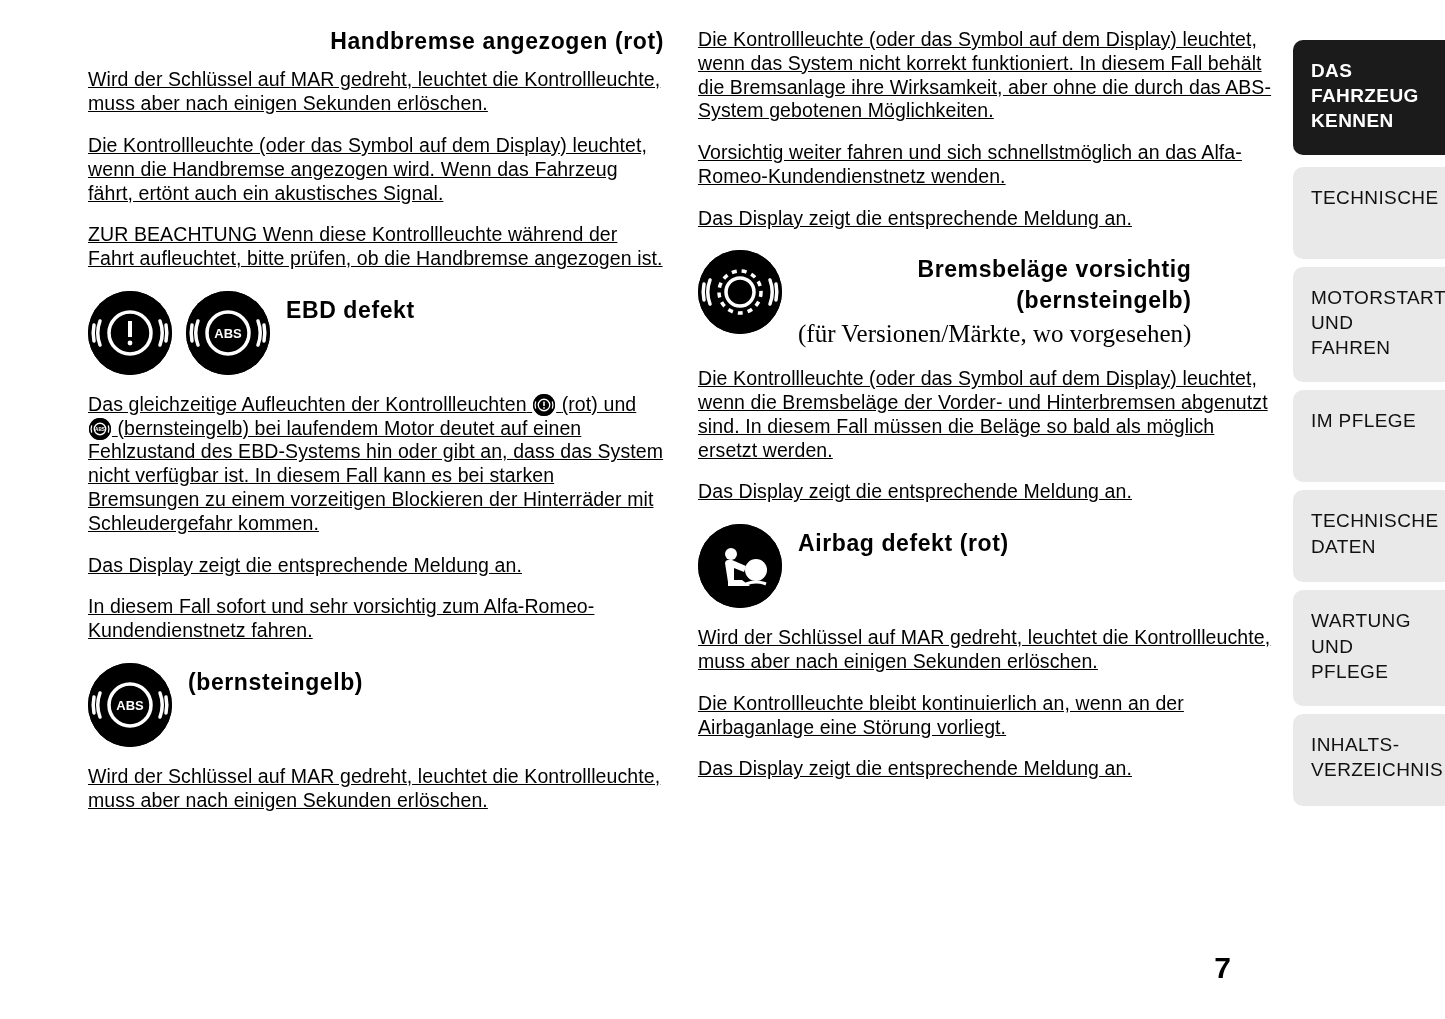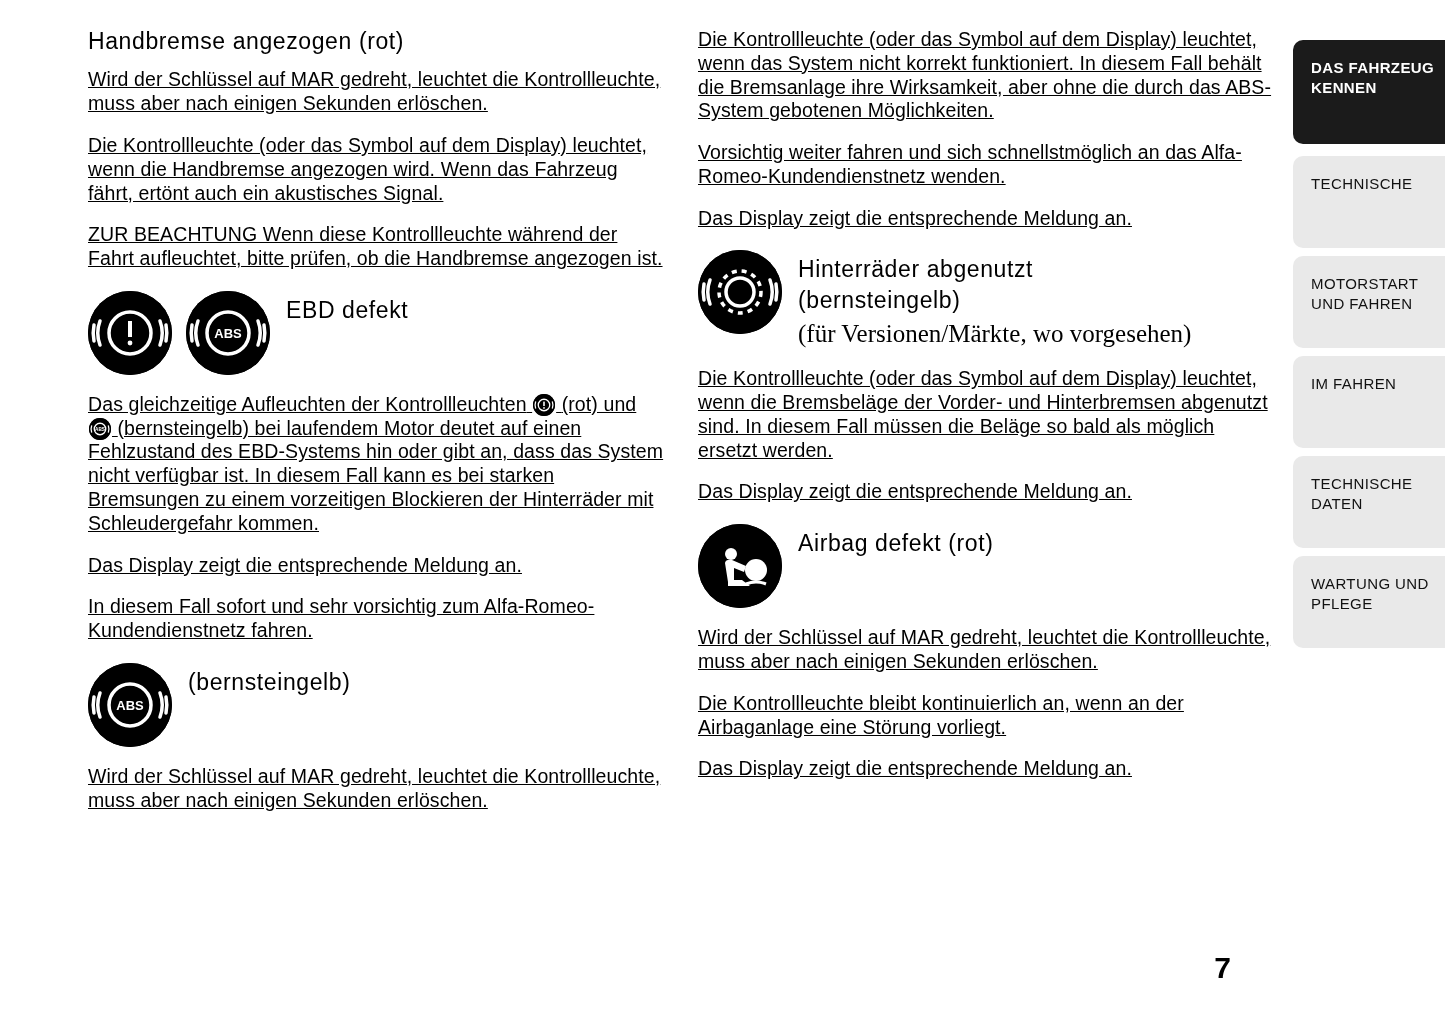--- a/index.html
+++ b/index.html
@@ -40,22 +40,23 @@
     font-size: 19.5px;
     line-height: 1.22;
     font-family: "Liberation Sans", sans-serif;
     letter-spacing: 0.1px;
     text-decoration: underline;
   }
   h2 {
     font-size: 23px;
     line-height: 1.15;
     margin: 0 0 14px 0;
-    font-weight: normal;
+    font-weight: bold;
     letter-spacing: 0.6px;
+    text-align: right;
   }
   .sec-head {
     display: flex;
     align-items: flex-start;
     gap: 16px;
     margin: 10px 0 18px 0;
   }
   .icons {
     display: flex;
     gap: 14px;
@@ -102,23 +103,23 @@
     position: relative;
     padding-top: 40px;
   }
   .tab {
     position: relative;
     margin-bottom: 8px;
     min-height: 92px;
     background: #e9e9e9;
     border-top-left-radius: 10px;
     border-bottom-left-radius: 10px;
-    padding: 18px 10px 28px 18px;
+    padding: 18px 10px 22px 18px;
     box-sizing: border-box;
-    font-size: 15px;
+    font-size: 19px;
     line-height: 1.32;
     letter-spacing: 0.4px;
     color: #111;
   }
   .tab.active {
     background: #1b1b1b;
     color: #ffffff;
     font-weight: bold;
     min-height: 104px;
   }
@@ -242,21 +243,21 @@
                 <circle cx="42" cy="42" r="14" fill="none" stroke="#fff" stroke-width="3.5"></circle>
                 <circle cx="42" cy="42" r="21" fill="none" stroke="#fff" stroke-width="3.5" stroke-dasharray="5 5"></circle>
                 <path d="M12 30 A34 34 0 0 0 12 54" fill="none" stroke="#fff" stroke-width="3.5" stroke-linecap="round"></path>
                 <path d="M72 30 A34 34 0 0 1 72 54" fill="none" stroke="#fff" stroke-width="3.5" stroke-linecap="round"></path>
                 <path d="M6 34 A40 40 0 0 0 6 50" fill="none" stroke="#fff" stroke-width="3.5" stroke-linecap="round"></path>
                 <path d="M78 34 A40 40 0 0 1 78 50" fill="none" stroke="#fff" stroke-width="3.5" stroke-linecap="round"></path>
               </svg>
             </span>
           </div>
           <div class="headtext">
-            <h2>Hinterräder abgenutzt</h2>
+            <h2>Bremsbeläge vorsichtig</h2>
             <h2>(bernsteingelb)</h2>
             <div class="sub">(für Versionen/Märkte, wo vorgesehen)</div>
           </div>
         </div>
 
         <p>Die Kontrollleuchte (oder das Symbol auf dem Display) leuchtet, wenn die Bremsbeläge der Vorder- und Hinterbremsen abgenutzt sind. In diesem Fall müssen die Beläge so bald als möglich ersetzt werden.</p>
         <p>Das Display zeigt die entsprechende Meldung an.</p>
 
         <div class="sec-head">
           <div class="icons">
@@ -284,18 +285,19 @@
       </div>
     </div>
 
     <div class="pagenum">7</div>
   </div>
 
   <div class="rail">
     <div class="tab active first">DAS FAHRZEUG KENNEN</div>
     <div class="tab">TECHNISCHE</div>
     <div class="tab">MOTORSTART UND FAHREN</div>
-    <div class="tab">IM FAHREN</div>
+    <div class="tab">IM PFLEGE</div>
     <div class="tab">TECHNISCHE DATEN</div>
     <div class="tab">WARTUNG UND PFLEGE</div>
+    <div class="tab">INHALTS-VERZEICHNIS</div>
   </div>
 
 </div>
 
 </body></html>

